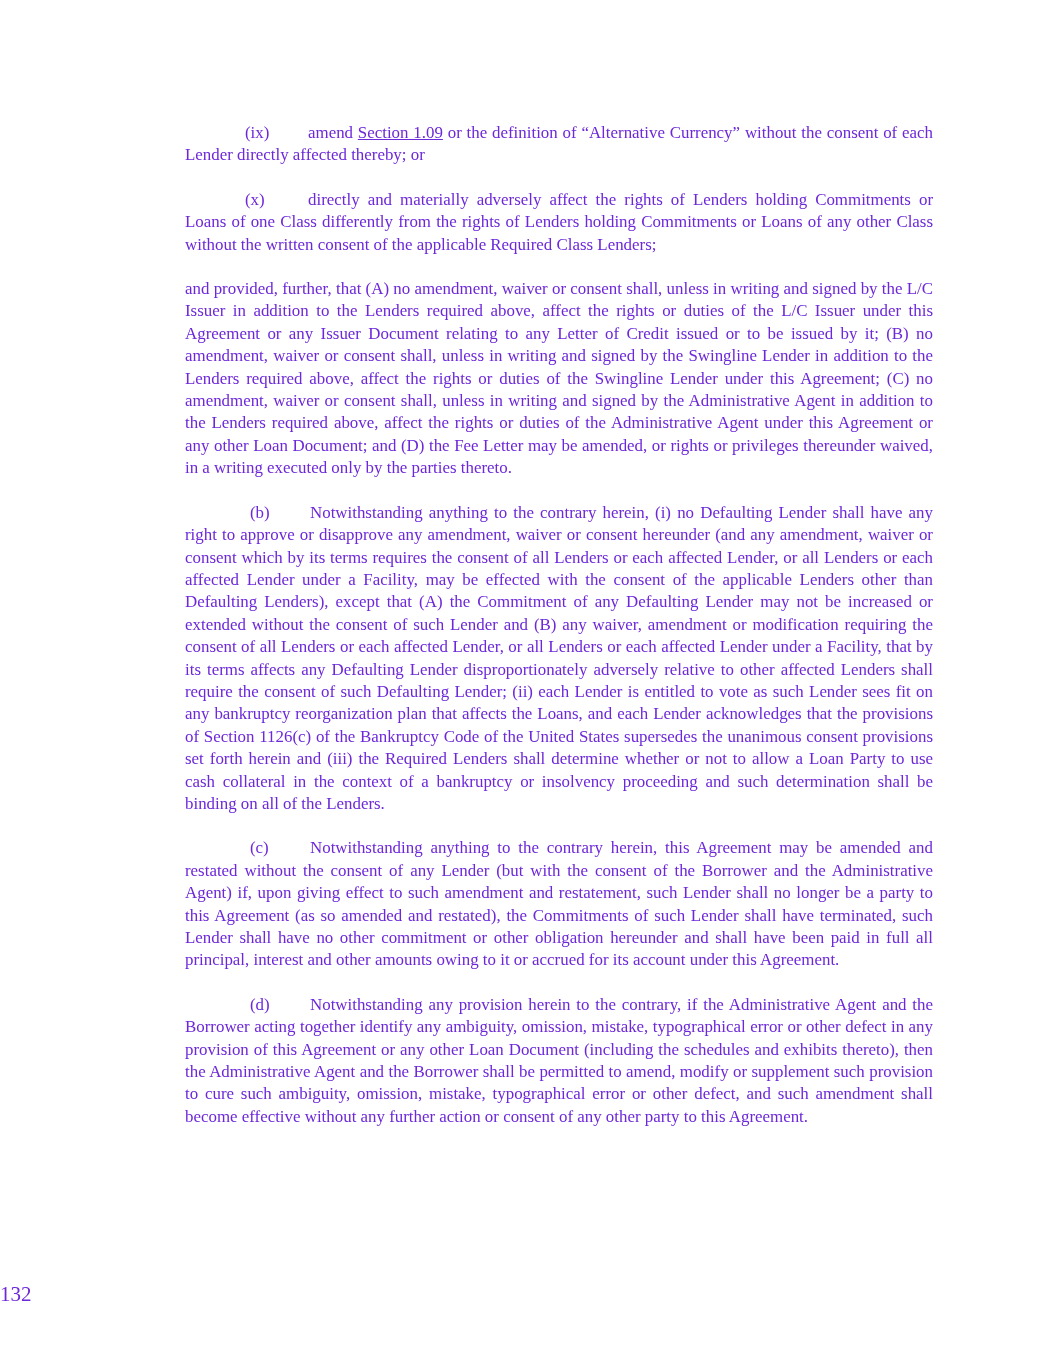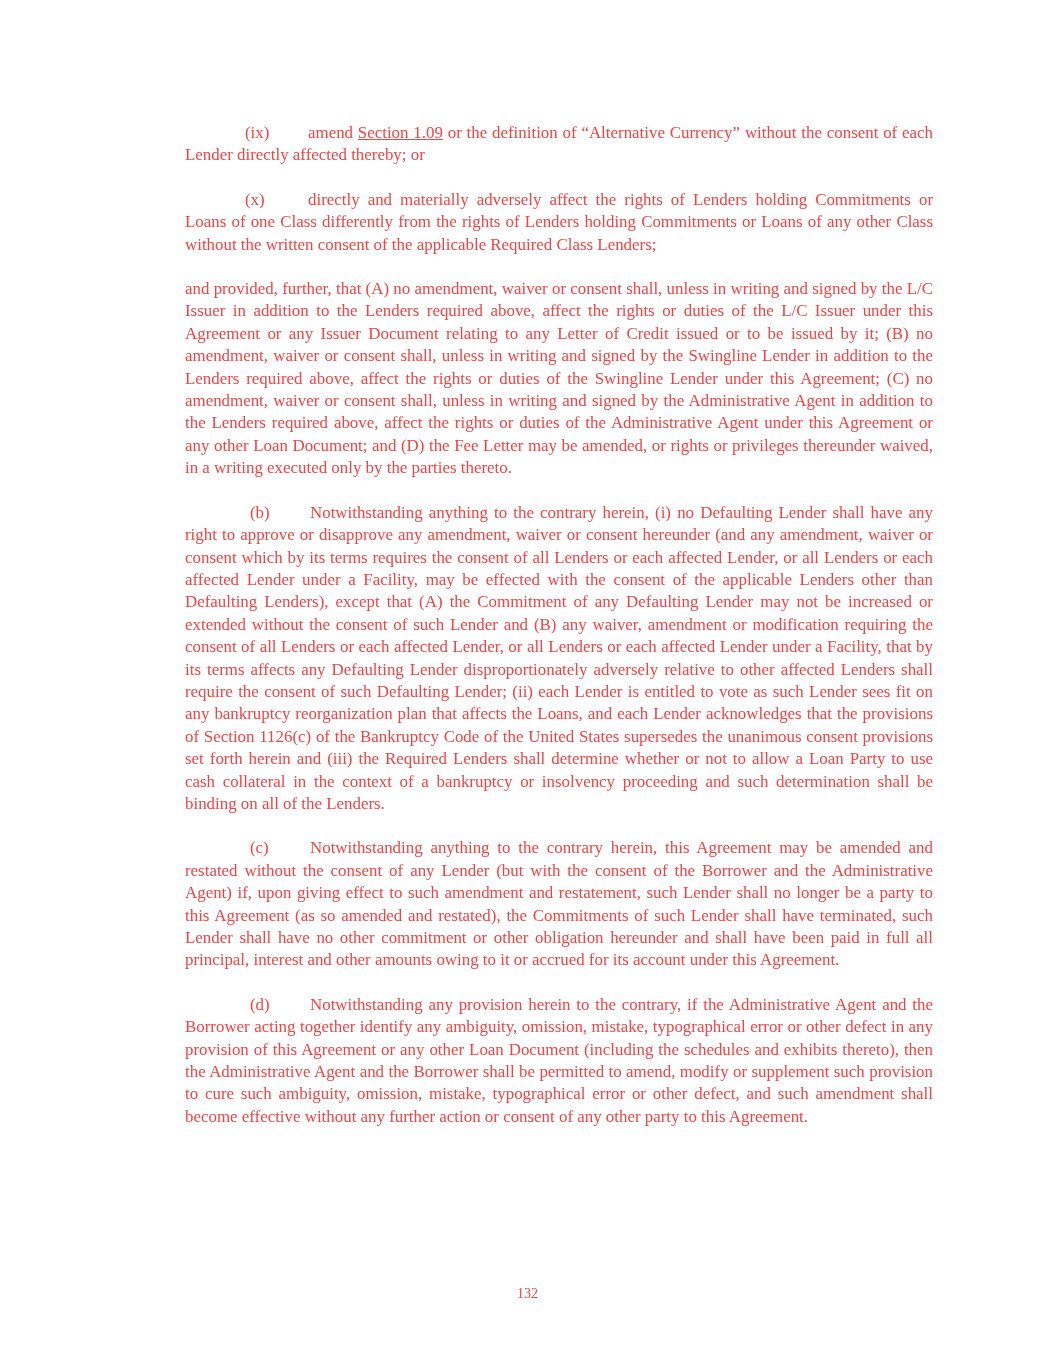--- a/index.html
+++ b/index.html
@@ -5,21 +5,21 @@
   html, body {
     margin: 0;
     padding: 0;
     background: #ffffff;
   }
   .page {
     position: relative;
     width: 1055px;
     height: 1365px;
     background: #ffffff;
-    color: #ef4444;
+    color: #6d28d9;
     font-family: "Liberation Serif", "DejaVu Serif", serif;
     overflow: hidden;
   }
   .content {
     position: absolute;
     left: 185px;
     top: 122px;
     width: 748px;
     font-size: 16.9px;
     line-height: 22.4px;
@@ -50,22 +50,22 @@
   .plain {
     text-indent: 0;
   }
   .u { text-decoration: underline; }
   .i { }
   .page-number {
     position: absolute;
     left: 0;
     right: 0;
     top: 1283px;
-    text-align: center;
-    font-size: 14px;
+    text-align: left;
+    font-size: 21px;
     line-height: 22.4px;
   }
 </style>
 </head>
 <body>
 
 <div class="page">
   <div class="content">
 
     <p class="sub"><span class="lbl">(ix)</span><span>amend </span><span class="u">Section 1.09</span><span> or the definition of “Alternative Currency” without the consent of each Lender directly affected thereby; or</span></p>

